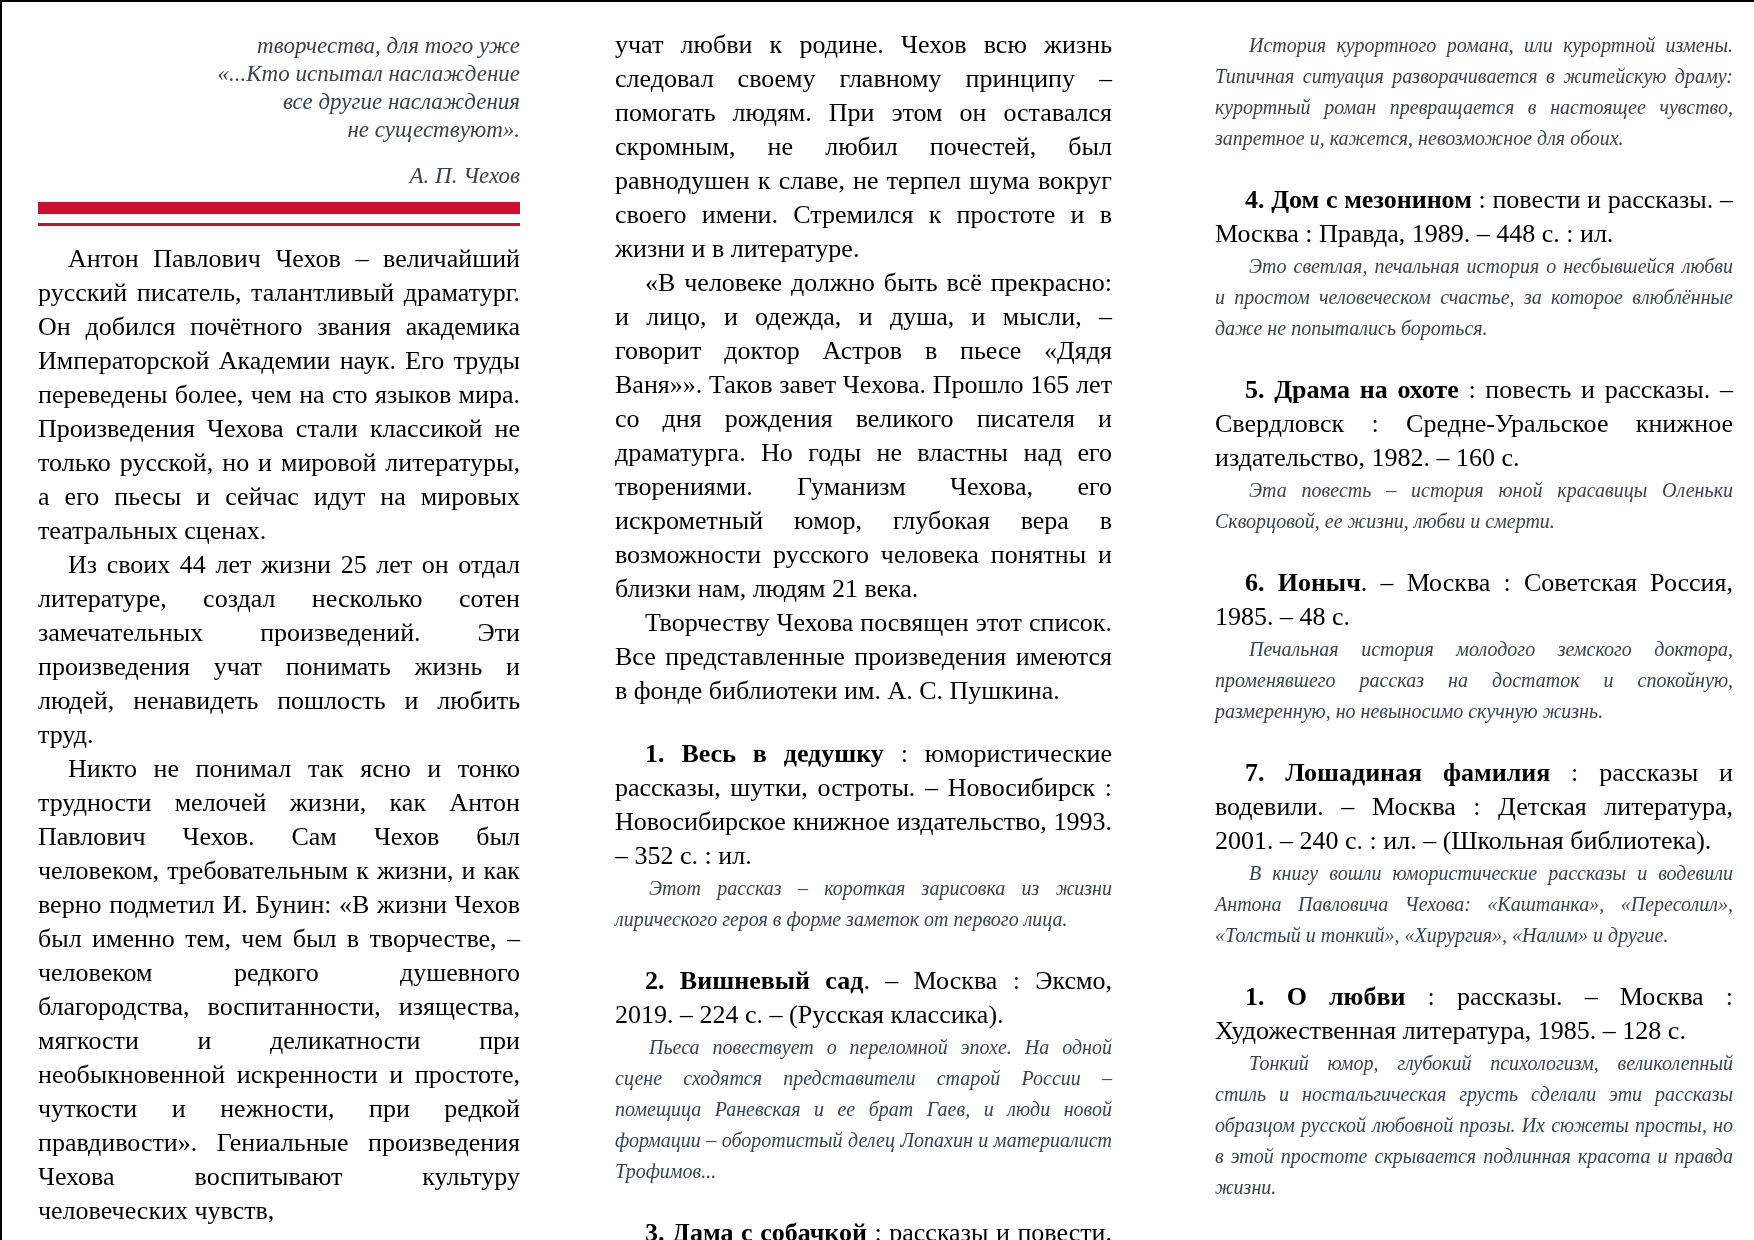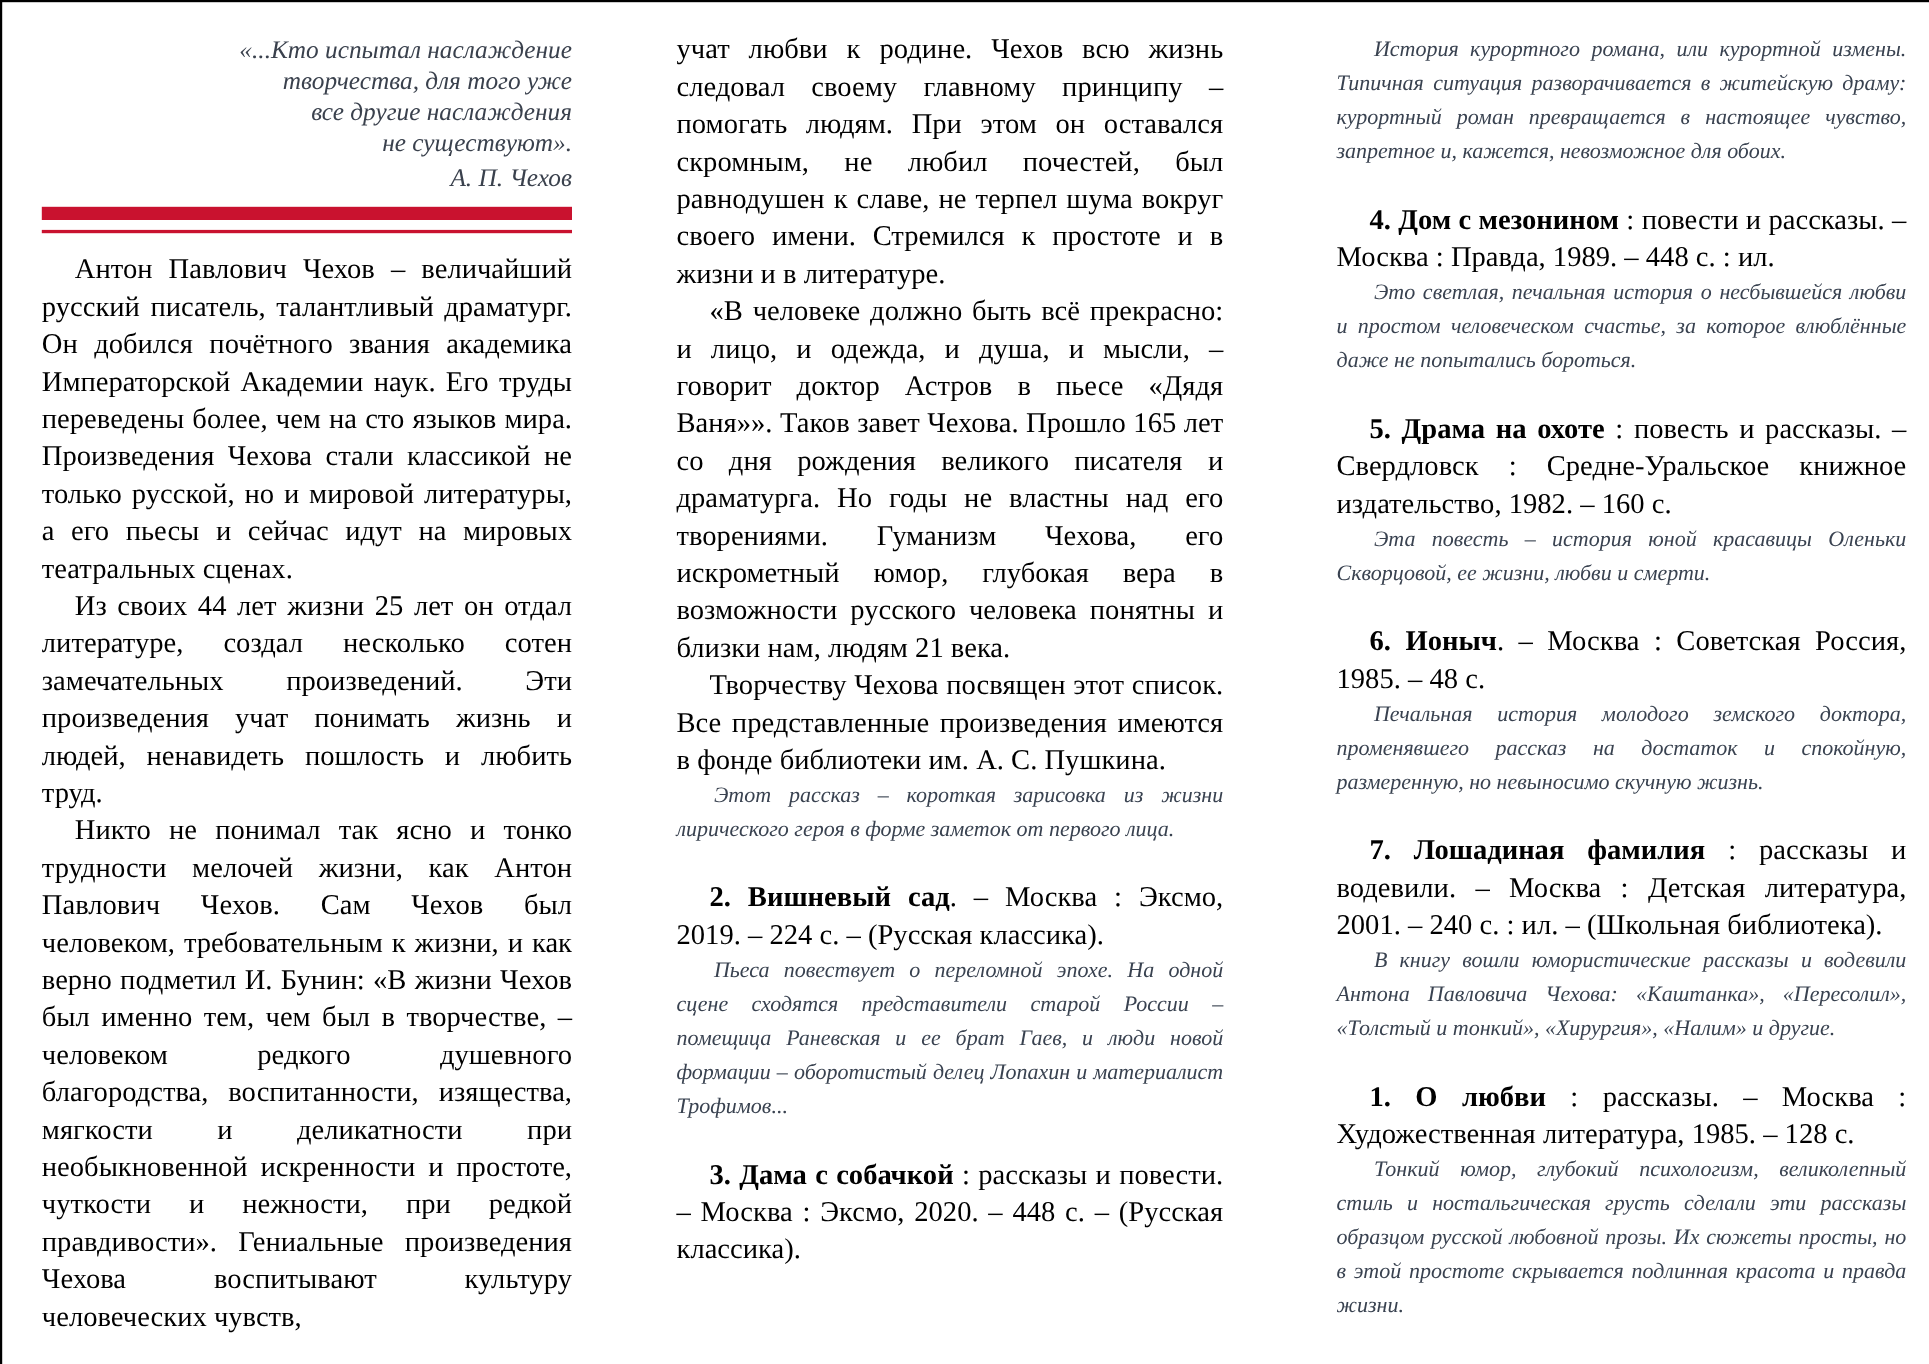--- a/index.html
+++ b/index.html
@@ -26,21 +26,21 @@
   .col-3 { left: 1213px; width: 518px; top: 26px; }
 
   .epigraph {
     text-align: right;
     font-style: italic;
     font-size: 23px;
     line-height: 28px;
     color: #3a414d;
     padding-top: 6px;
   }
-  .epigraph-author { margin-top: 4px; }
+  .epigraph-author { margin-top: 18px; }
 
   .accent-bar  { height: 12px; background: #c9122f; margin-top: 12px; }
   .accent-rule { height: 3px;  background: #c9122f; margin-top: 9px; }
 
   p { margin: 0; text-indent: 30px; }
   p.first-after-rule { margin-top: 16px; }
   p.cont { text-indent: 0; }
 
   .entry { margin-top: 29px; text-indent: 30px; }
   .entry .entry-title { font-weight: bold; }
@@ -54,38 +54,39 @@
     margin: 0;
     text-align: justify;
   }
   .annotation.lead { margin-top: 2px; }
 </style>
 </head>
 <body>
 
 <div class="col col-1">
   <div class="epigraph">
+    <div>творчества, для того уже</div>
     <div>«...Кто испытал наслаждение</div>
-    <div>творчества, для того уже</div>
     <div>все другие наслаждения</div>
     <div>не существуют».</div>
     <div class="epigraph-author">А. П. Чехов</div>
   </div>
   <div class="accent-bar"></div>
   <div class="accent-rule"></div>
   <p class="first-after-rule">Антон Павлович Чехов – величайший русский писатель, талантливый драматург. Он добился почётного звания академика Императорской Академии наук. Его труды переведены более, чем на сто языков мира. Произведения Чехова стали классикой не только русской, но и мировой литературы, а его пьесы и сейчас идут на мировых театральных сценах.</p>
   <p>Из своих 44 лет жизни 25 лет он отдал литературе, создал несколько сотен замечательных произведений. Эти произведения учат понимать жизнь и людей, ненавидеть пошлость и любить труд.</p>
   <p>Никто не понимал так ясно и тонко трудности мелочей жизни, как Антон Павлович Чехов. Сам Чехов был человеком, требовательным к жизни, и как верно подметил И. Бунин: «В жизни Чехов был именно тем, чем был в творчестве, – человеком редкого душевного благородства, воспитанности, изящества, мягкости и деликатности при необыкновенной искренности и простоте, чуткости и нежности, при редкой правдивости». Гениальные произведения Чехова воспитывают культуру человеческих чувств,</p>
 </div>
 
 <div class="col col-2">
   <p class="cont">учат любви к родине. Чехов всю жизнь следовал своему главному принципу – помогать людям. При этом он оставался скромным, не любил почестей, был равнодушен к славе, не терпел шума вокруг своего имени. Стремился к простоте и в жизни и в литературе.</p>
   <p>«В человеке должно быть всё прекрасно: и лицо, и одежда, и душа, и мысли, – говорит доктор Астров в пьесе «Дядя Ваня»». Таков завет Чехова. Прошло 165 лет со дня рождения великого писателя и драматурга. Но годы не властны над его творениями. Гуманизм Чехова, его искрометный юмор, глубокая вера в возможности русского человека понятны и близки нам, людям 21 века.</p>
   <p>Творчеству Чехова посвящен этот список. Все представленные произведения имеются в фонде библиотеки им. А. С. Пушкина.</p>
 
+  <p class="entry"><span class="entry-title">1. Весь в дедушку</span><span> : юмористические рассказы, шутки, остроты. – Новосибирск : Новосибирское книжное издательство, 1993. – 352 с. : ил.</span></p>
   <p class="annotation">Этот рассказ – короткая зарисовка из жизни лирического героя в форме заметок от первого лица.</p>
 
   <p class="entry"><span class="entry-title">2. Вишневый сад</span><span>. – Москва : Эксмо, 2019. – 224 с. – (Русская классика).</span></p>
   <p class="annotation">Пьеса повествует о переломной эпохе. На одной сцене сходятся представители старой России – помещица Раневская и ее брат Гаев, и люди новой формации – оборотистый делец Лопахин и материалист Трофимов...</p>
 
   <p class="entry"><span class="entry-title">3. Дама с собачкой</span><span> : рассказы и повести. – Москва : Эксмо, 2020. – 448 с. – (Русская классика).</span></p>
 </div>
 
 <div class="col col-3">
   <p class="annotation lead">История курортного романа, или курортной измены. Типичная ситуация разворачивается в житейскую драму: курортный роман превращается в настоящее чувство, запретное и, кажется, невозможное для обоих.</p>

